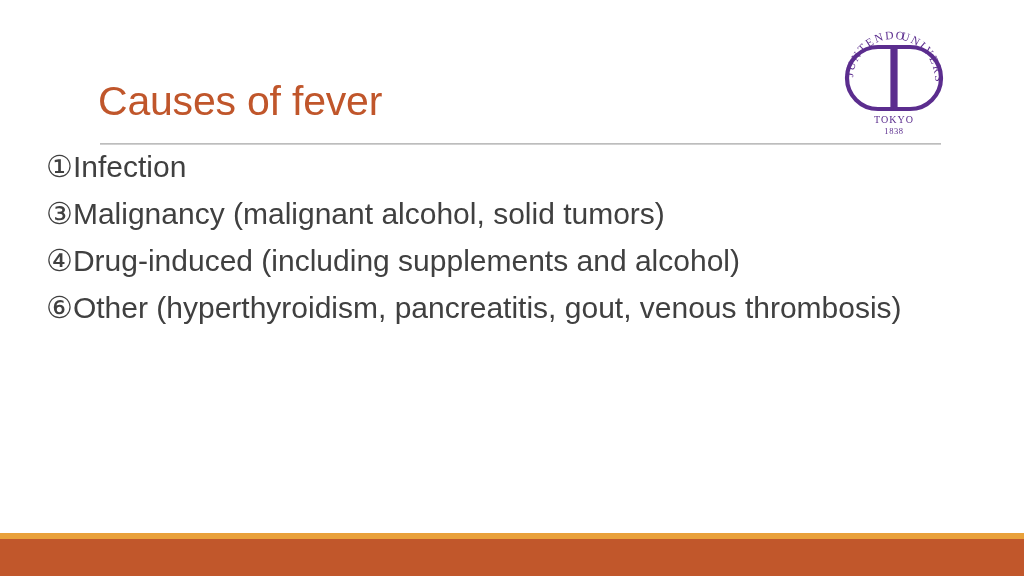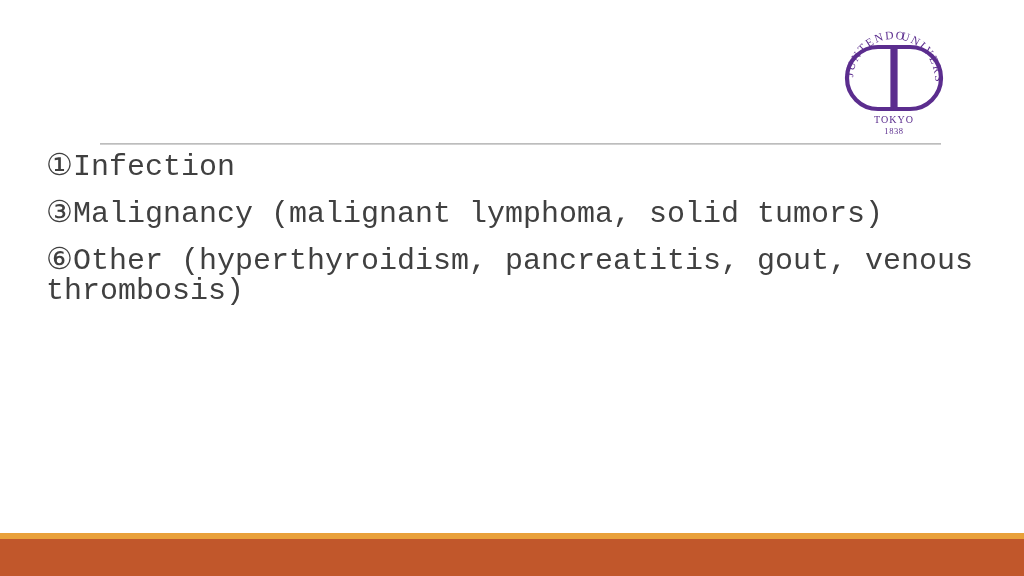--- a/index.html
+++ b/index.html
@@ -57,21 +57,20 @@
     top: 152px;
     width: 930px;
     color: #404040;
     font-size: 30px;
     line-height: 1.0;
   }
   .body-item {
     display: block;
     margin: 0 0 17px 0;
     white-space: normal;
-    font-family: Liberation Mono, monospace;
   }
   .body-item:last-child { margin-bottom: 5px; }
   .body-item .num {
     font-size: 30px;
   }
 
   
   .band-thin {
     position: absolute;
     left: 0;
@@ -118,29 +117,33 @@
 
       <g fill="#5B2D8E" font-family="'Liberation Serif', serif" font-size="11.5">
         <text transform="translate(6,70) rotate(-70)" font-size="0">x</text>
       </g>
 
       <text x="56" y="101" text-anchor="middle" fill="#5B2D8E" font-family="'Liberation Serif', serif" font-size="10" letter-spacing="1">TOKYO</text>
       <text x="56" y="112" text-anchor="middle" fill="#5B2D8E" font-family="'Liberation Serif', serif" font-size="8.5" letter-spacing="0.6">1838</text>
     </svg>
   </div>
 
+  <div class="title">Causes of fever</div>
 
   <div class="title-rule"></div>
 
   <div class="body-list">
     <div class="body-item">
       <span class="num">①</span><span>Infection</span>
     </div>
     <div class="body-item">
-      <span class="num">③</span><span>Malignancy (malignant lymphoma, solid tumors)</span>
+      <span class="num">③</span><span>Malignancy (malignant alcohol, solid tumors)</span>
+    </div>
+    <div class="body-item">
+      <span class="num">④</span><span>Drug-induced (including supplements and alcohol)</span>
     </div>
     <div class="body-item">
       <span class="num">⑥</span><span>Other (hyperthyroidism, pancreatitis, gout, venous thrombosis)</span>
     </div>
   </div>
 
   <div class="band-thin"></div>
   <div class="band-thick"></div>
 
 </div>

